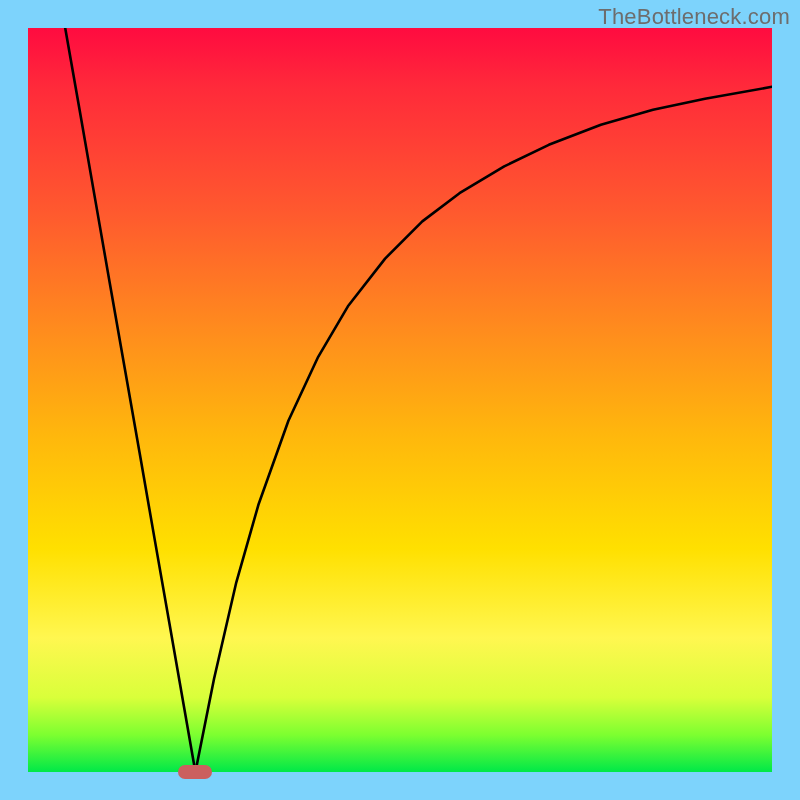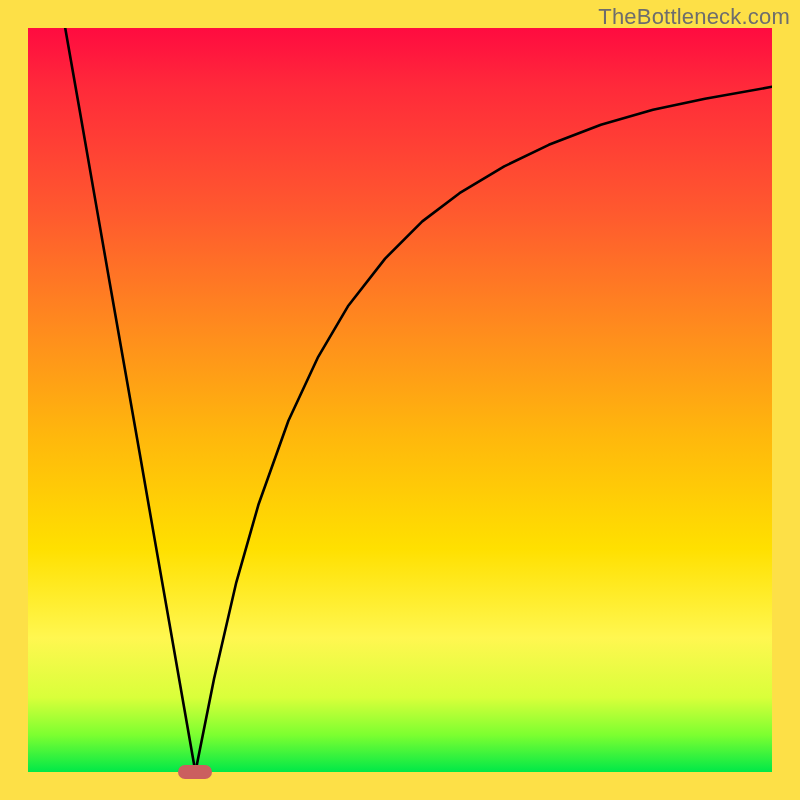--- a/index.html
+++ b/index.html
@@ -8,21 +8,21 @@
     width: 800px;
     height: 800px;
     background: #000000;
     overflow: hidden;
     font-family: Arial, Helvetica, sans-serif;
   }
   .frame {
     position: relative;
     width: 800px;
     height: 800px;
-    background: #fde047;
+    background: #7dd3fc;
   }
   .plot-area {
     position: absolute;
     left: 28px;
     top: 28px;
     width: 744px;
     height: 744px;
     
     background: linear-gradient(
       to bottom,

